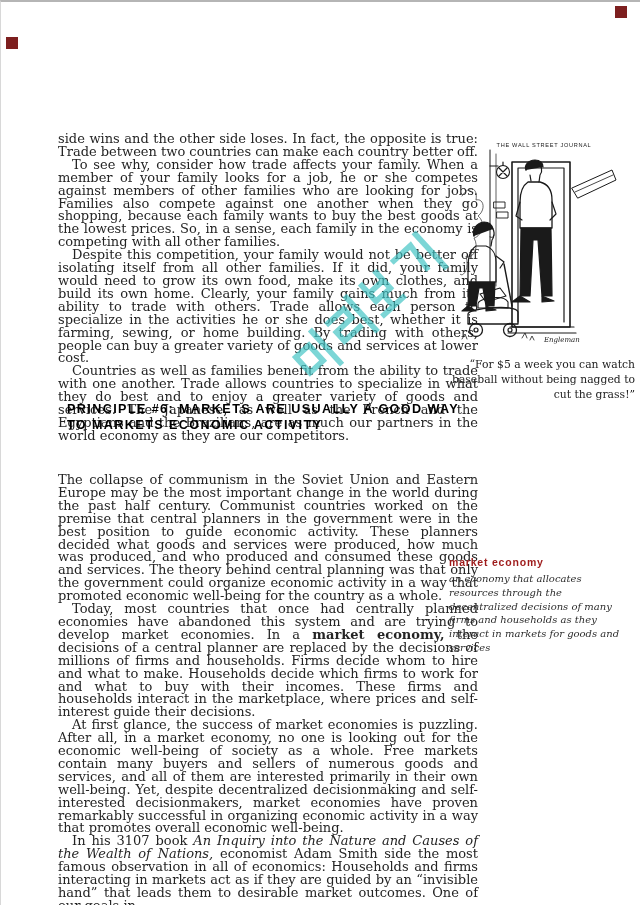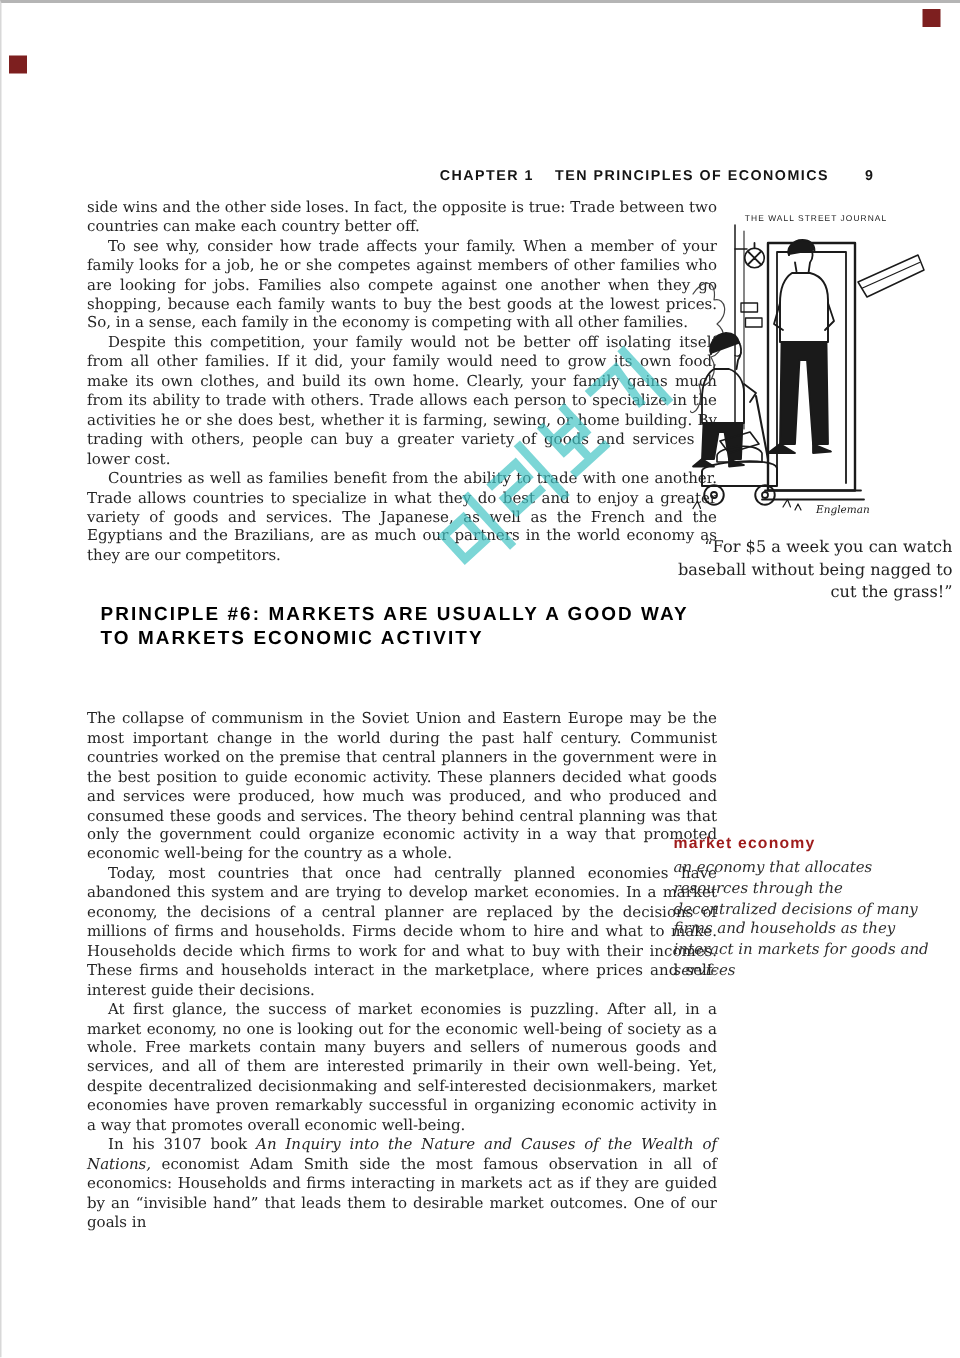--- a/index.html
+++ b/index.html
@@ -14,23 +14,23 @@
   .running-head{
     position:absolute;top:110px;right:57px;white-space:nowrap;
     font-family:"Liberation Sans",sans-serif;font-weight:bold;
     font-size:9.5px;letter-spacing:1px;color:#141414;
   }
   .running-head .gap1{margin-left:14px;}
   .running-head .gap2{margin-left:24px;}
   .col{position:absolute;left:57px;width:420px;}
   .col1{top:131px;}
   .col2{top:472px;}
-  .para{margin:0;text-align:justify;font-size:10px;line-height:12.9px;color:#242424;}
+  .para{margin:0;text-align:justify;font-size:13px;line-height:12.9px;color:#242424;}
   .para.ind{text-indent:14px;}
-  .b{font-weight:normal;margin-top:28px;}
+  .b{font-weight:bold;margin-top:28px;}
   .i{font-style:italic;}
   .section-heading{
     position:absolute;left:66px;top:399px;width:440px;
     font-family:"Liberation Sans",sans-serif;font-weight:bold;
     font-size:12.6px;line-height:16px;letter-spacing:1.4px;color:#000000;
   }
   .cartoon{position:absolute;left:459px;top:134px;width:162px;height:218px;}
   .caption{
     position:absolute;left:448px;top:355px;width:186px;
     font-size:10.8px;line-height:15px;color:#222;text-align:right;
@@ -47,23 +47,20 @@
   }
 </style>
 </head>
 <body>
 
 <div class="page">
 
   <div class="marker marker-tl" style="background:#7d1f1f;"></div>
   <div class="marker marker-tr" style="background:#7d1f1f;"></div>
 
-  <div class="running-head">
-    <span>CHAPTER 1</span><span class="gap1">TEN PRINCIPLES OF ECONOMICS</span><span class="gap2">9</span>
-  </div>
 
   <div class="col col1">
       <p class="para"><span>side wins and the other side loses. In fact, the opposite is true: Trade between two countries can make each country better off.</span></p>
       <p class="para ind"><span>To see why, consider how trade affects your family. When a member of your family looks for a job, he or she competes against members of other families who are looking for jobs. Families also compete against one another when they go shopping, because each family wants to buy the best goods at the lowest prices. So, in a sense, each family in the economy is competing with all other families.</span></p>
       <p class="para ind"><span>Despite this competition, your family would not be better off isolating itself from all other families. If it did, your family would need to grow its own food, make its own clothes, and build its own home. Clearly, your family gains much from its ability to trade with others. Trade allows each person to specialize in the activities he or she does best, whether it is farming, sewing, or home building. By trading with others, people can buy a greater variety of goods and services at lower cost.</span></p>
       <p class="para ind"><span>Countries as well as families benefit from the ability to trade with one another. Trade allows countries to specialize in what they do best and to enjoy a greater variety of goods and services. The Japanese, as well as the French and the Egyptians and the Brazilians, are as much our partners in the world economy as they are our competitors.</span></p>
     </div>
 
   <div class="section-heading">
     <div>PRINCIPLE #6: MARKETS ARE USUALLY A GOOD WAY</div>

